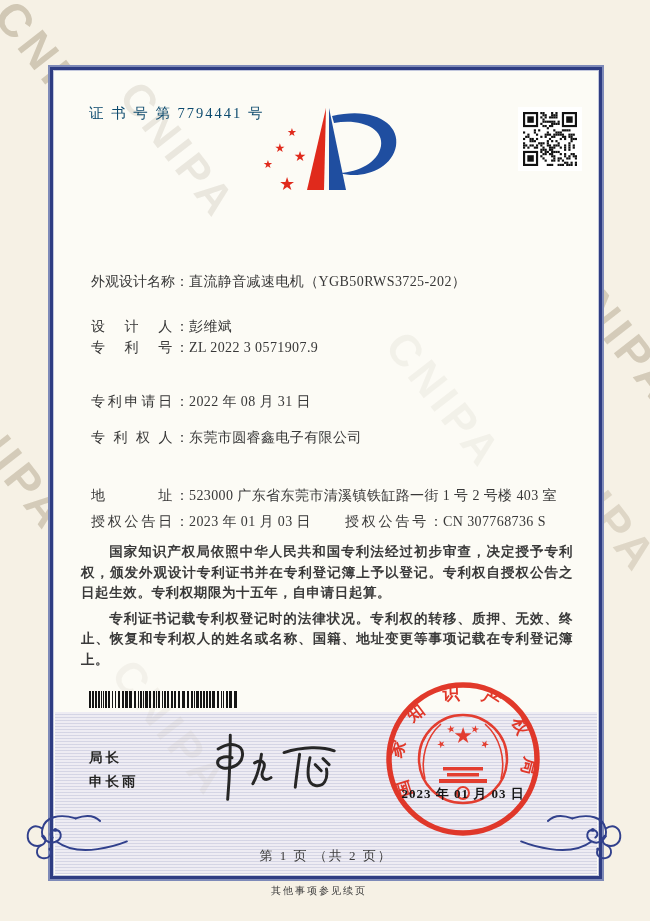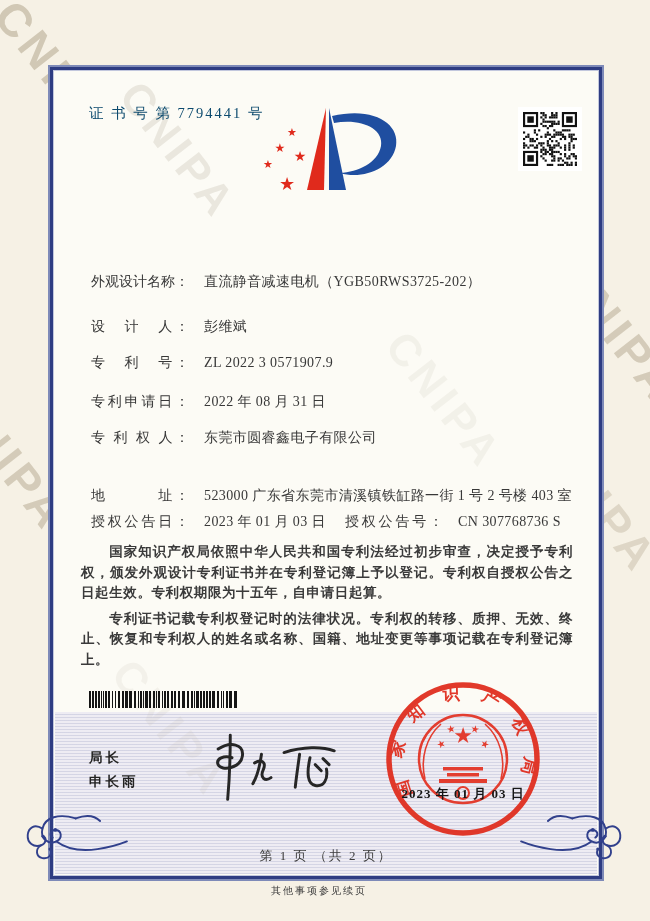--- a/index.html
+++ b/index.html
@@ -15,21 +15,21 @@
          border:3px solid #2e3c82;outline:2px solid #7e8ab8;outline-offset:0;
          box-shadow:inset 0 0 0 1px #c2c7dd;}
   .guilloche{position:absolute;left:2px;right:2px;bottom:2px;top:642px;
          background-color:rgba(234,233,243,.8);
          background-image:repeating-linear-gradient(0deg,rgba(98,108,162,.18) 0px,rgba(98,108,162,.18) 1px,transparent 1px,transparent 3px);}
   .certno{position:absolute;left:36px;top:34px;font-size:14.5px;letter-spacing:2px;color:#0c4a6e;}
   .title{position:absolute;left:0;right:0;top:125px;text-align:center;font-size:31px;font-weight:bold;
          letter-spacing:9px;color:#1f1f1f;}
   .row{position:absolute;left:38px;right:24px;font-size:14px;line-height:20px;color:#383838;white-space:nowrap;}
   .lab{display:inline-block;width:98px;text-align:justify;text-align-last:justify;}
-  .val{margin-left:15px;letter-spacing:.4px;}
+  .val{margin-left:0;letter-spacing:.4px;}
   .paras{position:absolute;left:28px;top:472px;width:492px;font-size:13.5px;line-height:20.5px;
          text-align:justify;color:#3a3a3a;letter-spacing:.6px;}
   .paras p{margin:0 0 5px 0;text-indent:2.1em;font-weight:bold;}
   .qrpatch{position:absolute;left:465px;top:37px;width:64px;height:64px;background:#ffffff;}
   .signer{position:absolute;left:36px;font-family:Liberation Mono, monospace;
           font-weight:bold;font-size:13.5px;letter-spacing:3px;color:#222;}
   .sealdate{position:absolute;left:328px;top:715px;width:164px;text-align:center;font-size:13px;
           font-weight:600;letter-spacing:1px;color:#161616;}
   .pageinfo{position:absolute;left:0;right:0;top:777px;text-align:center;font-size:13px;
           letter-spacing:2px;color:#3c3c3c;}
@@ -257,21 +257,21 @@
         </svg>
     </div>
 
 
     <div class="row" style="top:202px">
       <span class="lab">外观设计名称：</span><span class="val">直流静音减速电机（YGB50RWS3725-202）</span>
     </div>
     <div class="row" style="top:247px">
       <span class="lab">设　计　人：</span><span class="val">彭维斌</span>
     </div>
-    <div class="row" style="top:283px">
+    <div class="row" style="top:268px">
       <span class="lab">专　利　号：</span><span class="val">ZL 2022 3 0571907.9</span>
     </div>
     <div class="row" style="top:322px">
       <span class="lab">专利申请日：</span><span class="val">2022 年 08 月 31 日</span>
     </div>
     <div class="row" style="top:358px">
       <span class="lab">专 利 权 人：</span><span class="val">东莞市圆睿鑫电子有限公司</span>
     </div>
     <div class="row" style="top:416px">
       <span class="lab">地　　　址：</span><span class="val">523000 广东省东莞市清溪镇铁缸路一街 1 号 2 号楼 403 室</span>

